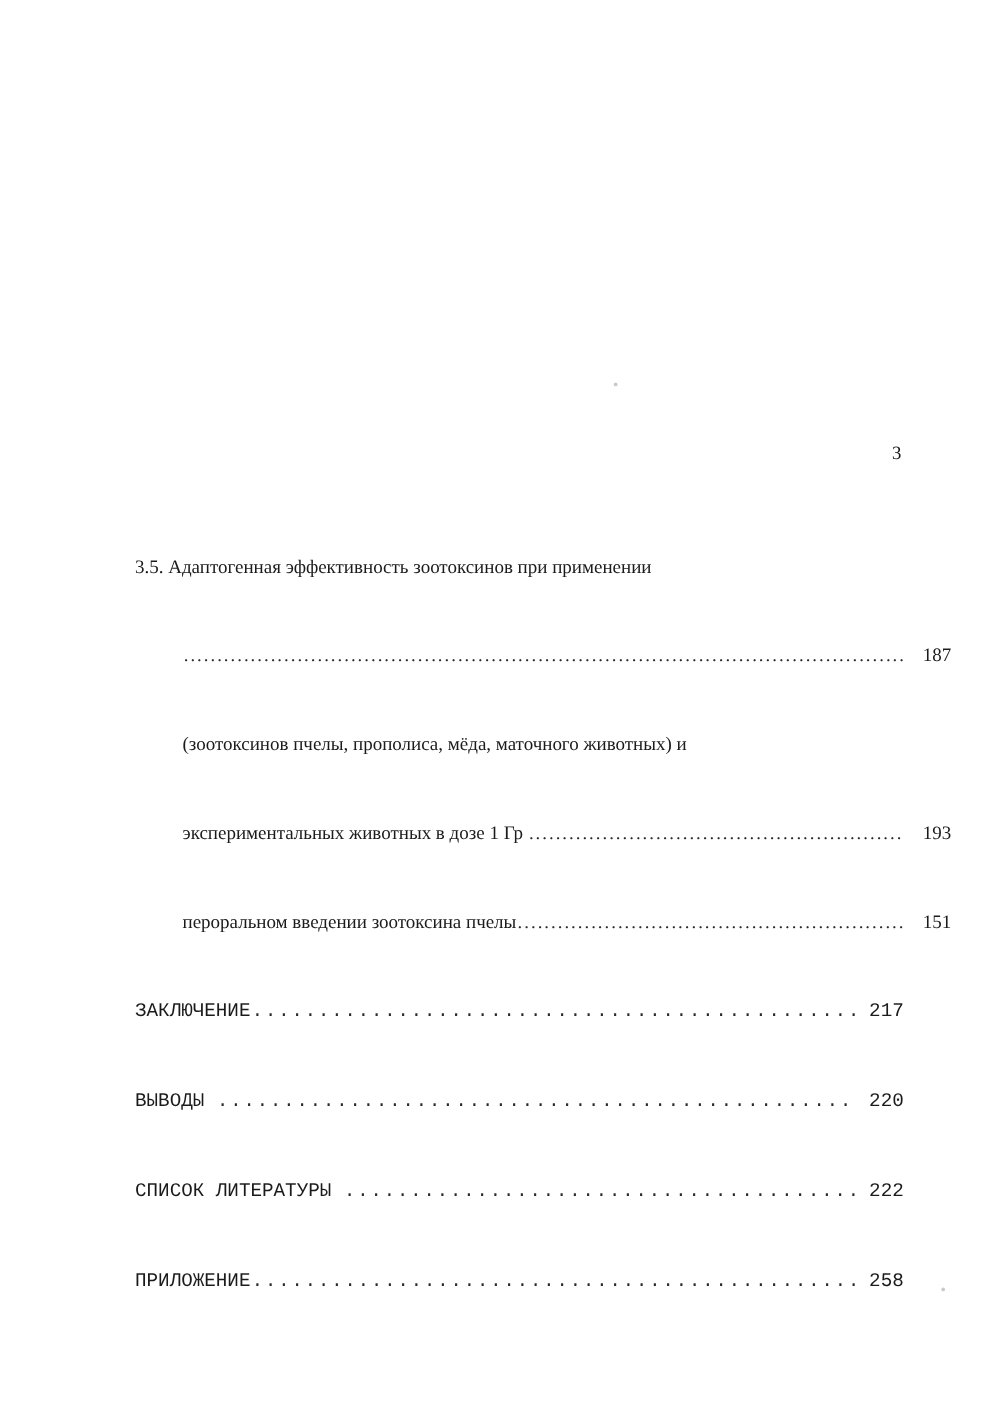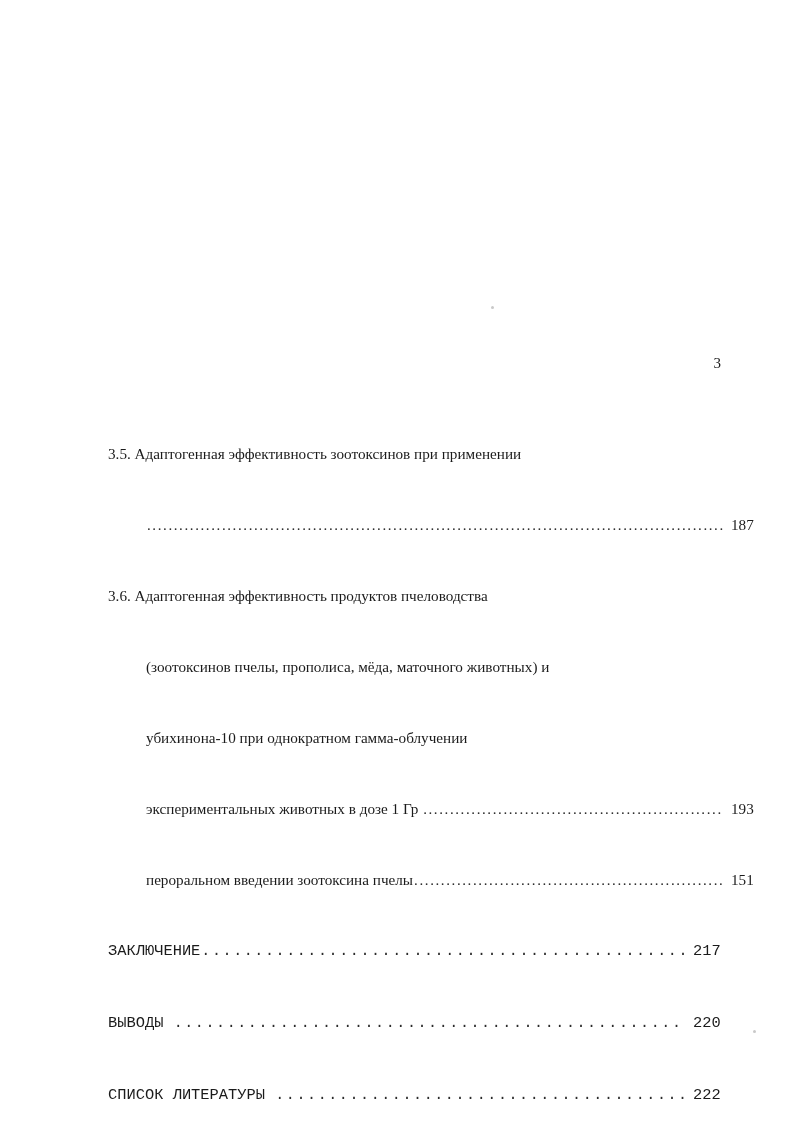--- a/index.html
+++ b/index.html
@@ -51,21 +51,21 @@
     overflow: hidden;
     white-space: nowrap;
     letter-spacing: 1.6px;
     color: #2b2b2b;
     margin: 0 2px 0 1px;
     font-size: 15px;
     min-width: 8px;
   }
   .toc-line .pg {
     flex: 0 0 auto;
-    text-align: left;
+    text-align: right;
     min-width: 30px;
     padding-left: 6px;
   }
   
   .cont {
     padding-left: 38px;
   }
   .toc-entry.section .toc-line {
     font-size: 15.4px;
   }
@@ -104,30 +104,22 @@
         <span class="txt">3.5. Адаптогенная эффективность зоотоксинов при применении</span>
         <span class="nowrap-fill"></span>
       </div>
       <div class="toc-line cont">
         <span class="dots">........................................................................................................................................</span>
         <span class="pg">187</span>
       </div>
     </div>
 
     <div class="toc-entry">
-      <div class="toc-line">
-        <span class="txt">3.6. Адаптогенная эффективность продуктов пчеловодства</span>
-        <span class="nowrap-fill"></span>
-      </div>
       <div class="toc-line cont">
         <span class="txt">(зоотоксинов пчелы, прополиса, мёда, маточного животных) и</span>
-        <span class="nowrap-fill"></span>
-      </div>
-      <div class="toc-line cont">
-        <span class="txt">убихинона-10 при однократном гамма-облучении</span>
         <span class="nowrap-fill"></span>
       </div>
       <div class="toc-line cont">
         <span class="txt">экспериментальных животных в дозе 1 Гр </span>
         <span class="dots">........................................................................................................................................</span>
         <span class="pg">193</span>
       </div>
     </div>
 
     <div class="toc-entry">

